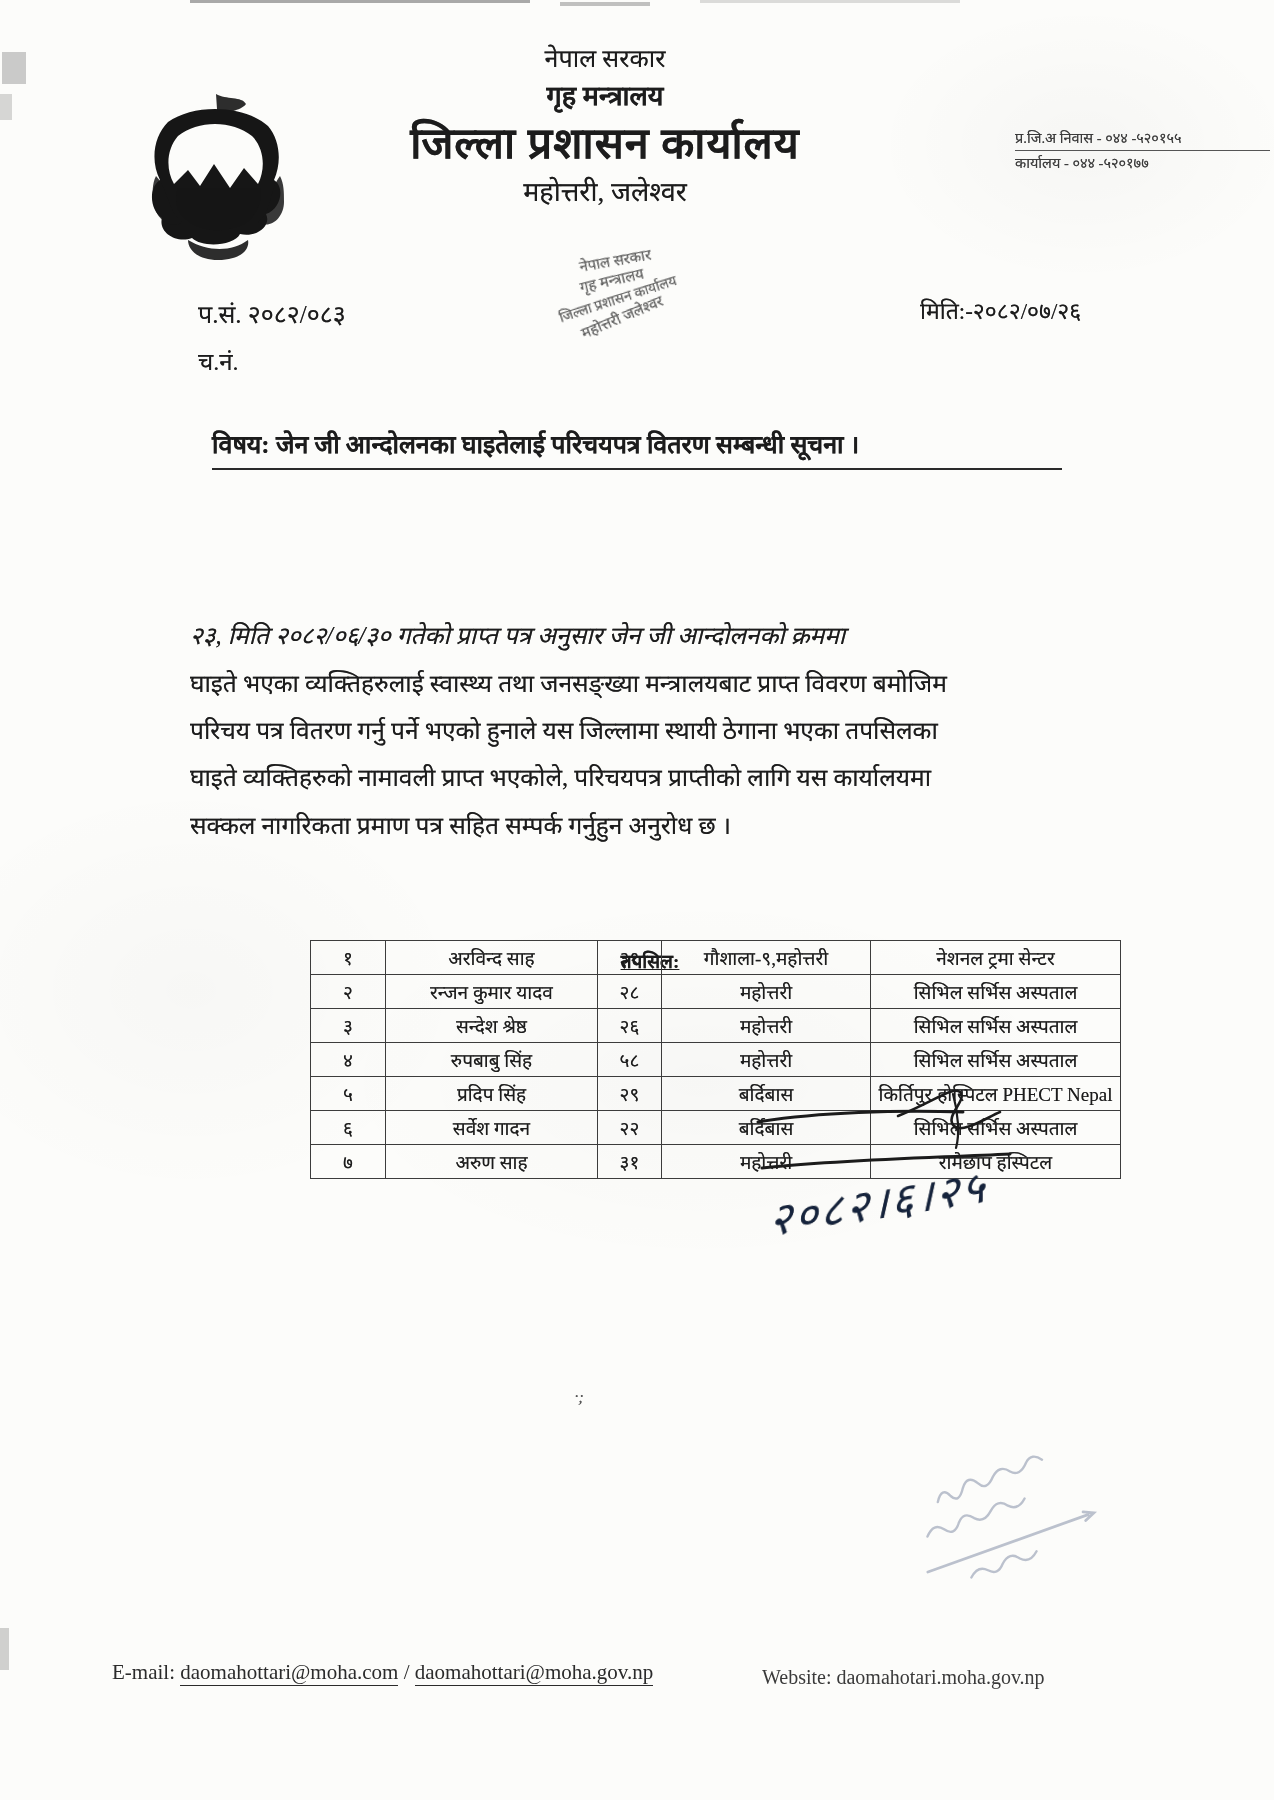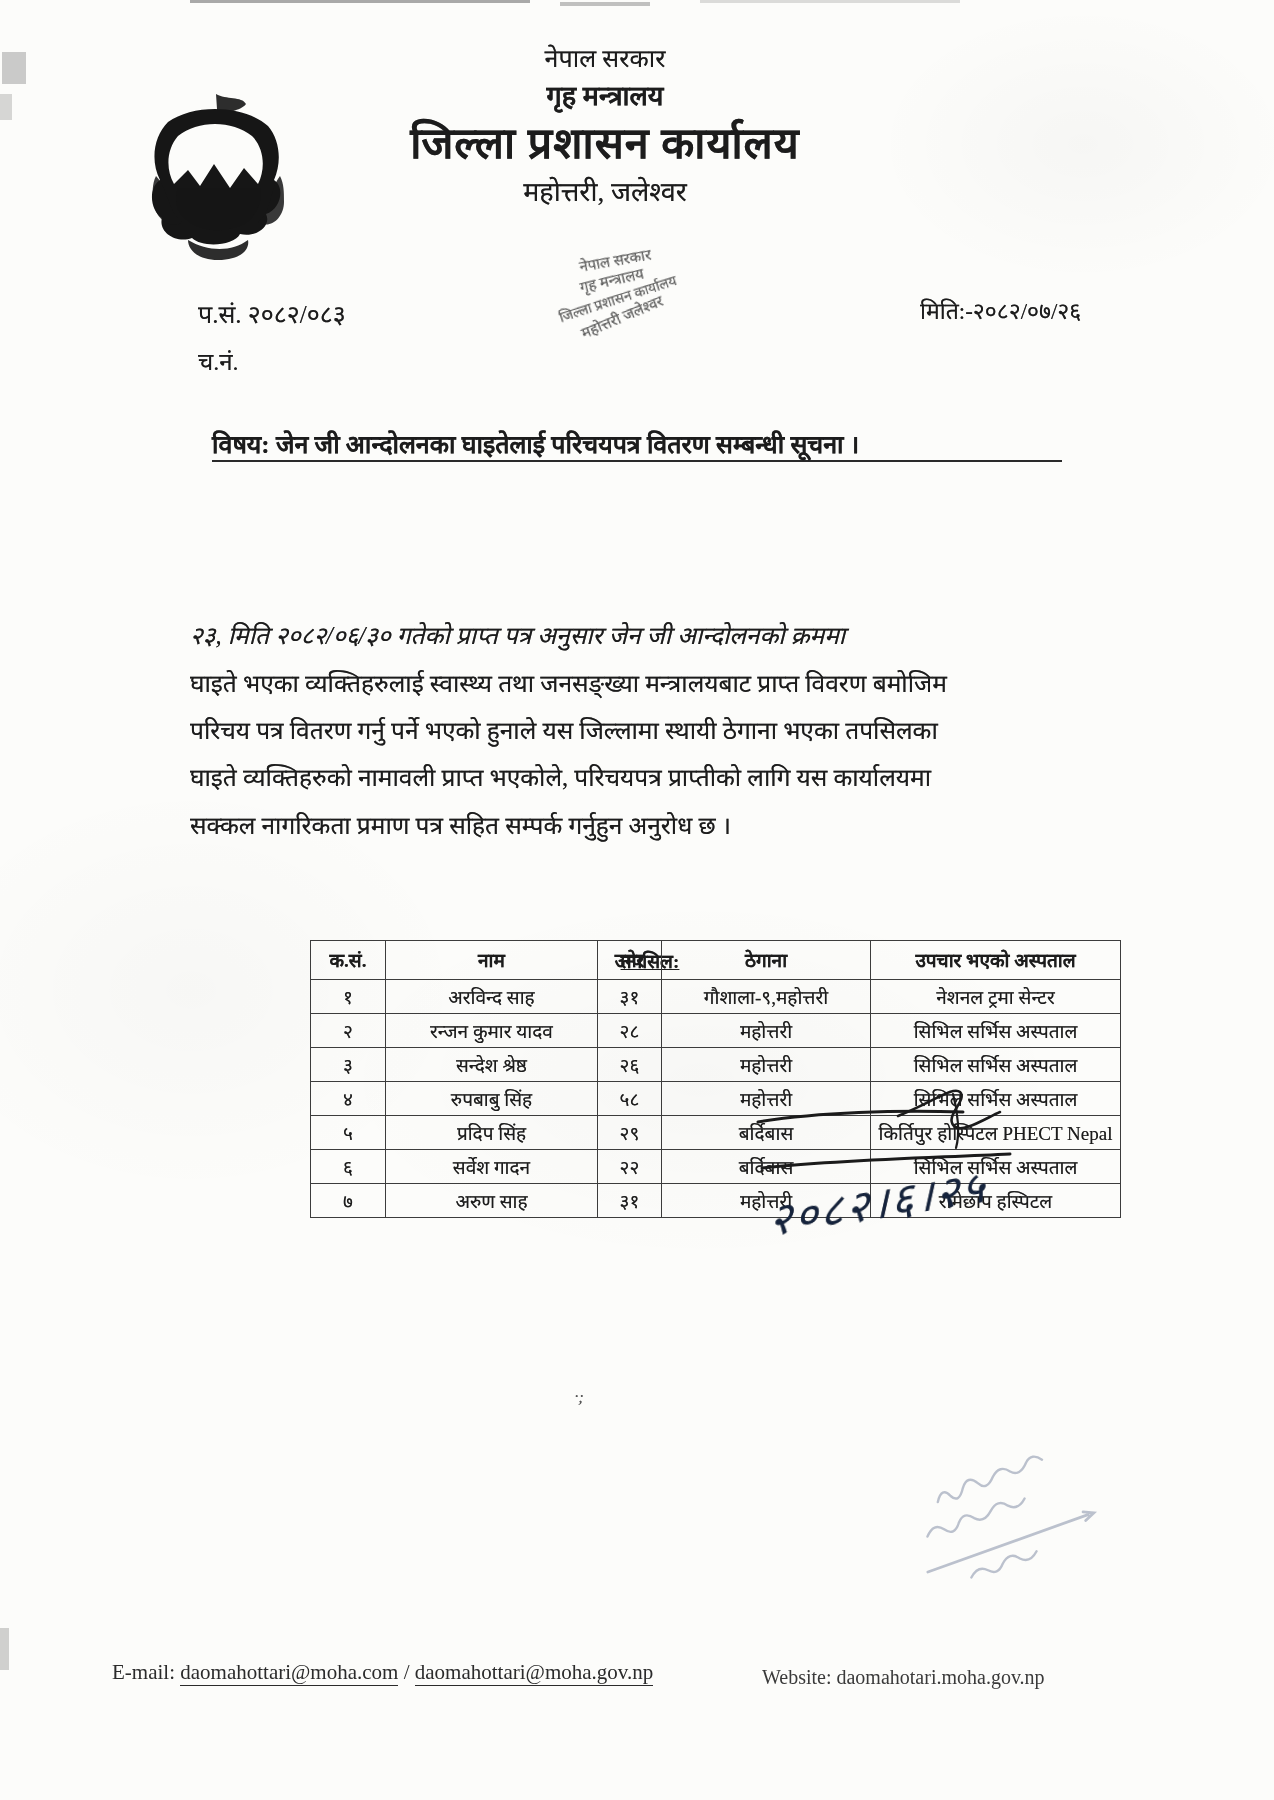--- a/index.html
+++ b/index.html
@@ -39,21 +39,21 @@
         display:flex;flex-direction:column;justify-content:center;align-items:center;
         color:#3f3f3f;opacity:.82;filter:blur(.4px);}
   .seal div{font-size:15px;line-height:19px;white-space:nowrap;}
   .seal .s0{transform:rotate(6deg) translateX(8px);}
   .seal .s1{transform:rotate(3deg);}
   .seal .s2{transform:rotate(-2deg);font-size:14px;}
   .seal .s3{transform:rotate(-7deg);}
 
   
   .subject{left:212px;top:426px;width:850px;font-size:25px;font-weight:bold;
-           border-bottom:2px solid #2a2a2a;white-space:nowrap;}
+           border-bottom:2px solid #2a2a2a;padding-bottom:8px;white-space:nowrap;}
 
   
   .bodyline{left:190px;width:900px;font-size:24.5px;white-space:nowrap;}
 
   
   .sched-title{left:560px;top:948px;width:180px;font-size:19px;font-weight:bold;text-decoration:underline;}
   table.sched{position:absolute;left:310px;top:940px;width:810px;border-collapse:collapse;table-layout:fixed;
               font-size:19px;}
   table.sched th, table.sched td{border:1.6px solid #3c3c3c;text-align:center;padding:3px 4px;
               overflow:hidden;white-space:nowrap;text-shadow:0 0 0.5px rgba(20,20,20,0.55);}
@@ -99,20 +99,24 @@
       <path d="M132 84 C122 96 124 120 110 130 C122 138 136 126 136 110 C136 100 136 92 132 84 Z" opacity=".85"></path>
       <path d="M40 148 C60 160 84 160 100 148 C102 158 92 168 70 168 C50 168 40 158 40 148 Z" opacity=".9"></path>
     </g>
   </svg>
 
   <div class="abs dev center lh-gov">नेपाल सरकार</div>
   <div class="abs dev center lh-min">गृह मन्त्रालय</div>
   <div class="abs dev center lh-office">जिल्ला प्रशासन कार्यालय</div>
   <div class="abs dev center lh-loc">महोत्तरी, जलेश्वर</div>
 
+  <div class="abs dev phones">
+    <div class="u">प्र.जि.अ निवास - ०४४ -५२०१५५</div>
+    <div>कार्यालय  - ०४४ -५२०१७७</div>
+  </div>
 
   <div class="abs dev refno">प.सं. २०८२/०८३</div>
   <div class="abs dev chno">च.नं.</div>
   <div class="abs dev dateline">मिति:-२०८२/०७/२६</div>
 
   <div class="abs seal dev">
     <div class="s0">नेपाल सरकार</div>
     <div class="s1">गृह मन्त्रालय</div>
     <div class="s2">जिल्ला प्रशासन कार्यालय</div>
     <div class="s3">महोत्तरी जलेश्वर</div>
@@ -129,27 +133,20 @@
   <div class="abs dev center sched-title">तपसिल:</div>
   <table class="sched dev">
     <colgroup>
         <col class="c0">
         <col class="c1">
         <col class="c2">
         <col class="c3">
         <col class="c4">
       </colgroup>
     <tbody>
-        <tr>
-      <th>क.सं.</th>
-      <th>नाम</th>
-      <th>उमेर</th>
-      <th>ठेगाना</th>
-      <th>उपचार भएको अस्पताल</th>
-    </tr>
     <tr>
       <td>१</td>
       <td>अरविन्द साह</td>
       <td>३१</td>
       <td>गौशाला-९,महोत्तरी</td>
       <td>नेशनल ट्रमा सेन्टर</td>
     </tr>
     <tr>
       <td>२</td>
       <td>रन्जन कुमार यादव</td>

